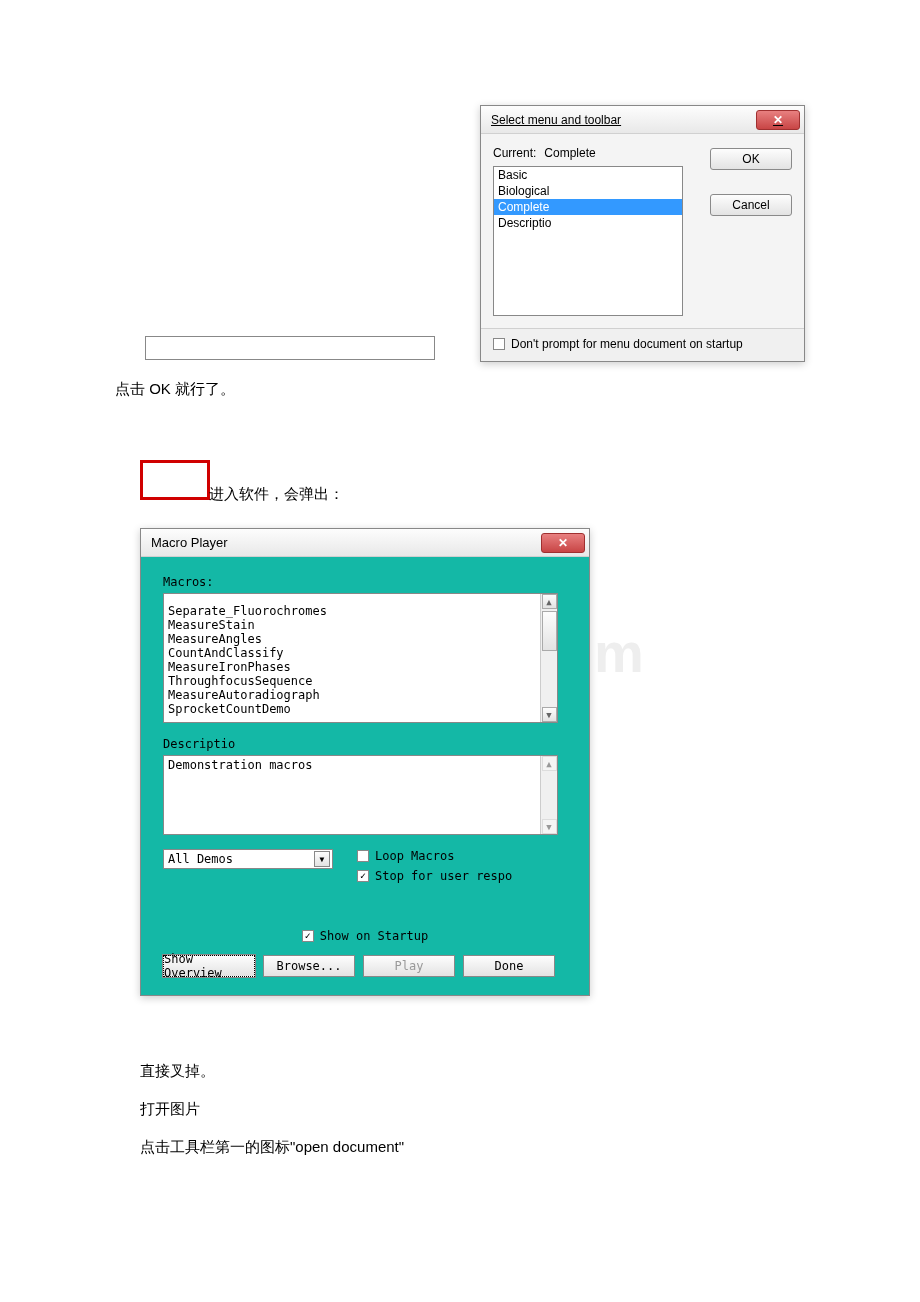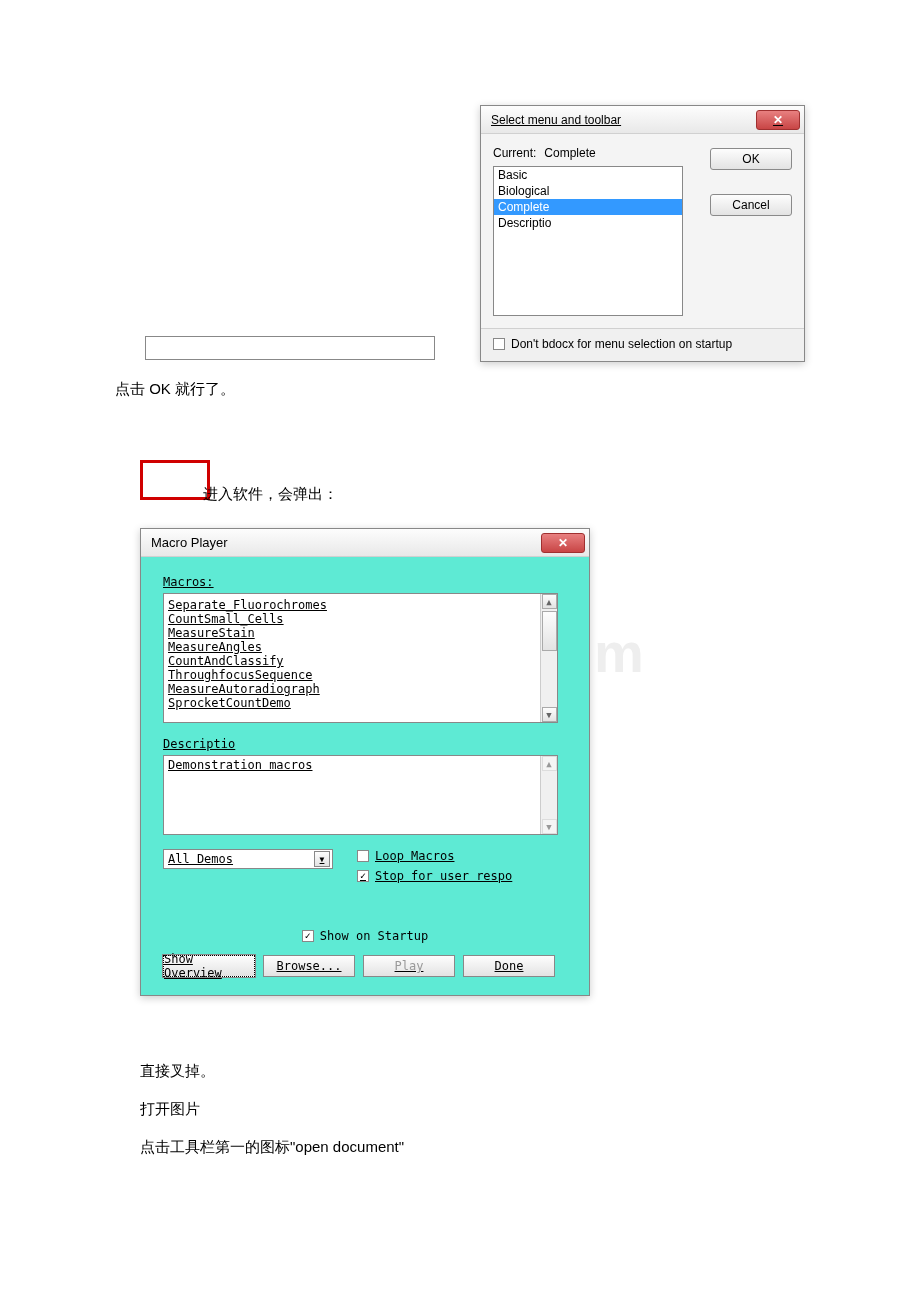--- a/index.html
+++ b/index.html
@@ -178,33 +178,32 @@
       height: 28px;
       background: linear-gradient(to bottom, #fdfdfd, #e8e8e8);
       display: flex;
       align-items: center;
       justify-content: space-between;
       padding: 0 0 0 10px;
       border-bottom: 1px solid #d0d0d0;
     }
     .dialog2 .body {
       padding: 18px 22px;
-      background: #5eead4;
+      background: #14b8a6;
       font-family: "SimSun", monospace;
       font-size: 12px;
-      text-decoration: underline;
     }
     .macros-label { margin-bottom: 4px; }
     .macros-list {
       width: 395px;
       height: 130px;
       border: 1px solid #888;
       background: #fff;
       position: relative;
-      padding: 4px 4px;
+      padding: 10px 4px;
       margin-bottom: 14px;
     }
     .macros-list .scrollbar {
       position: absolute;
       right: 0;
       top: 0;
       width: 17px;
       height: 100%;
       background: #f0f0f0;
       border-left: 1px solid #ccc;
@@ -345,47 +344,47 @@
         <div class="item">Descriptio</div>
       </div>
     </div>
     <div class="dlg1-right">
       <div class="win-button">OK</div>
       <div class="win-button">Cancel</div>
     </div>
     <div class="dlg1-footer">
       <label class="win-checkbox">
         <span class="box"></span>
-        <span>Don't bdocx for menu selection on startup</span>
+        <span>Don't prompt for menu document on startup</span>
       </label>
     </div>
   </div>
 
   <div class="cell-outline"></div>
 
   <div class="doc-text" style="top:380px;left:115px;">点击 OK 就行了。</div>
 
   <div class="red-box"></div>
-  <div class="doc-text" style="top:485px;left:203px;">进入软件，会弹出：</div>
+  <div class="doc-text" style="top:485px;left:209px;">进入软件，会弹出：</div>
 
   <div class="dialog2">
     <div class="titlebar">
       <span class="titlebar-text">Macro Player</span>
       <div class="close-btn">
         <span>✕</span>
       </div>
     </div>
     <div class="body">
       <div class="macros-label">Macros:</div>
       <div class="macros-list">
         <div>Separate_Fluorochromes</div>
-        <div>CountSmall_Cells</div>
         <div>MeasureStain</div>
         <div>MeasureAngles</div>
         <div>CountAndClassify</div>
+        <div>MeasureIronPhases</div>
         <div>ThroughfocusSequence</div>
         <div>MeasureAutoradiograph</div>
         <div>SprocketCountDemo</div>
         <div class="scrollbar">
           <div class="arrow">▲</div>
           <div class="thumb"></div>
           <div style="flex:1"></div>
           <div class="arrow">▼</div>
         </div>
       </div>

